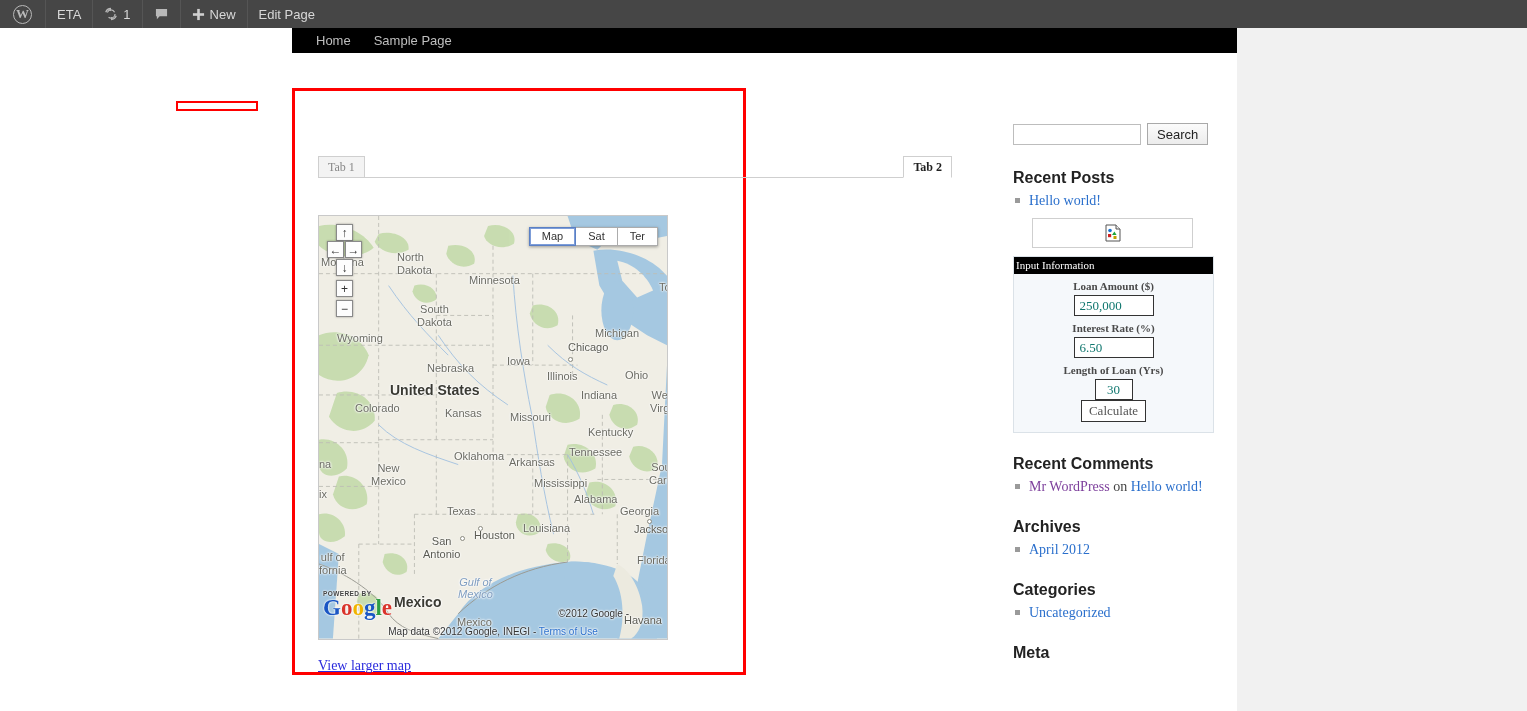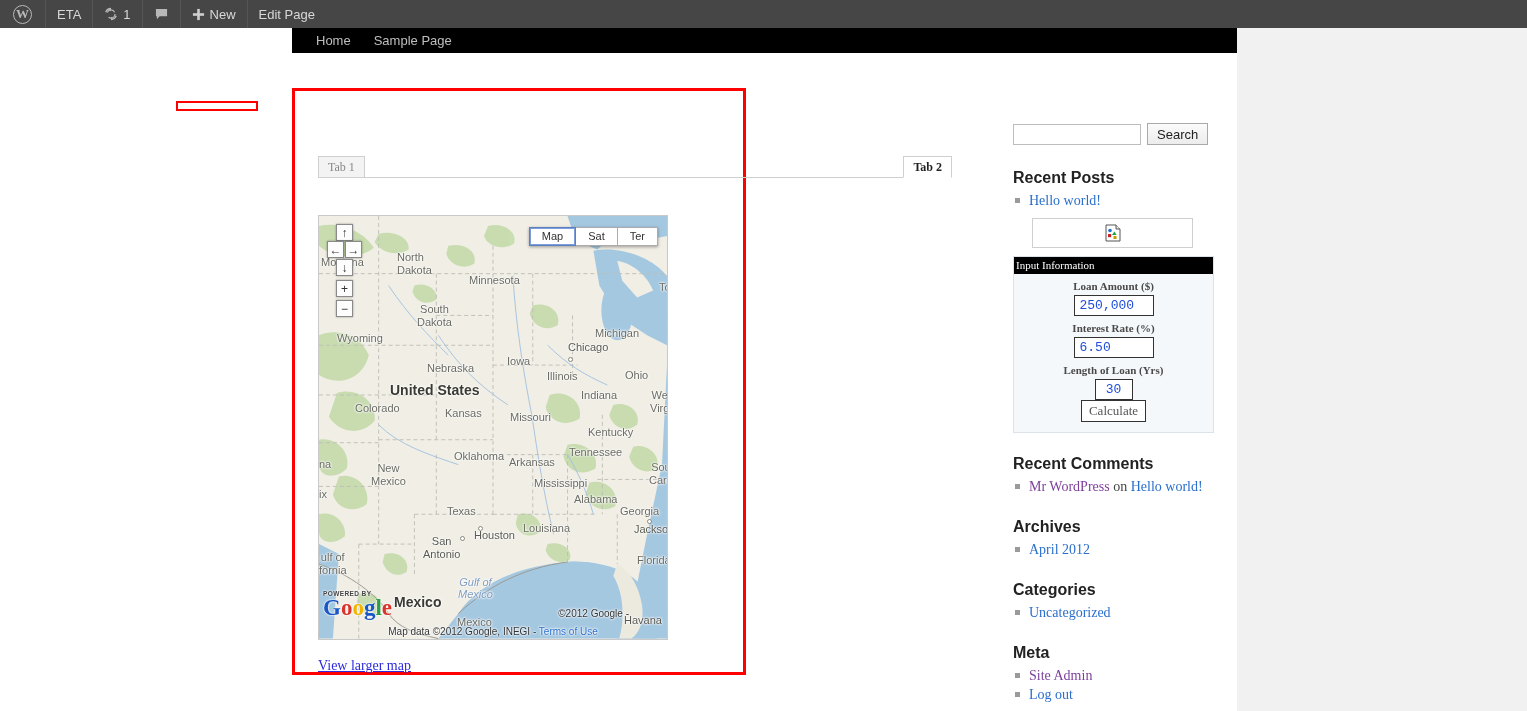--- a/index.html
+++ b/index.html
@@ -301,22 +301,22 @@
     font-size: 11px; padding: 2px 0 3px 2px;
     font-family: "Liberation Serif", serif;
   }
   .calc-label {
     text-align: center; font-size: 11px; font-weight: bold;
     color: #4a4a4a; margin-top: 6px;
   }
   .calc-row { display:flex; justify-content:center; margin-top: 3px; }
   .calc-input {
     border: 1px solid #333; background:#fff;
-    height: 21px; font-size: 13px; color:#1d4ed8;
-    padding: 0 5px; font-family: Liberation Mono, monospace;
+    height: 21px; font-size: 13px; color:#0f766e;
+    padding: 0 5px; font-family: Liberation Serif, serif;
   }
   .calc-input.wide { width: 80px; }
   .calc-input.narrow { width: 38px; text-align:center; }
   #calc-btn {
     margin: 0 auto 10px;
     display:block;
     border: 1px solid #333; background:#fff;
     font-size: 13px; color:#555; padding: 2px 7px;
     font-family: "Liberation Serif", serif;
     cursor: pointer;
@@ -590,19 +590,14 @@
     <ul class="wlist">
       <li><a href="#">April 2012</a></li>
     </ul>
 
     <h3 class="widget-title">Categories</h3>
     <ul class="wlist">
       <li><a href="#">Uncategorized</a></li>
     </ul>
 
     <h3 class="widget-title">Meta</h3>
-    <ul class="wlist">
-      <li><a href="#" class="visited">Site Admin</a></li>
-      <li><a href="#">Log out</a></li>
-
-    </ul>
   </div>
 </div>
 
 </body></html>

